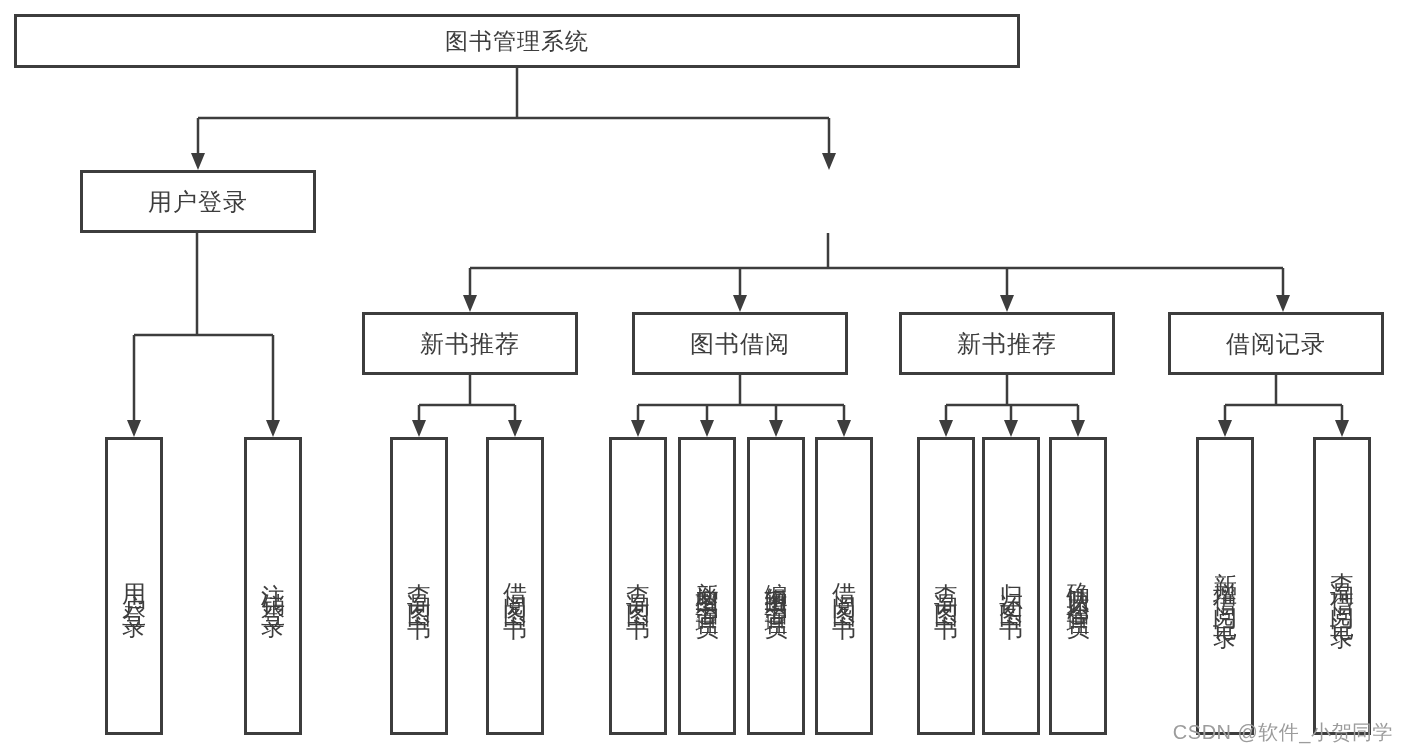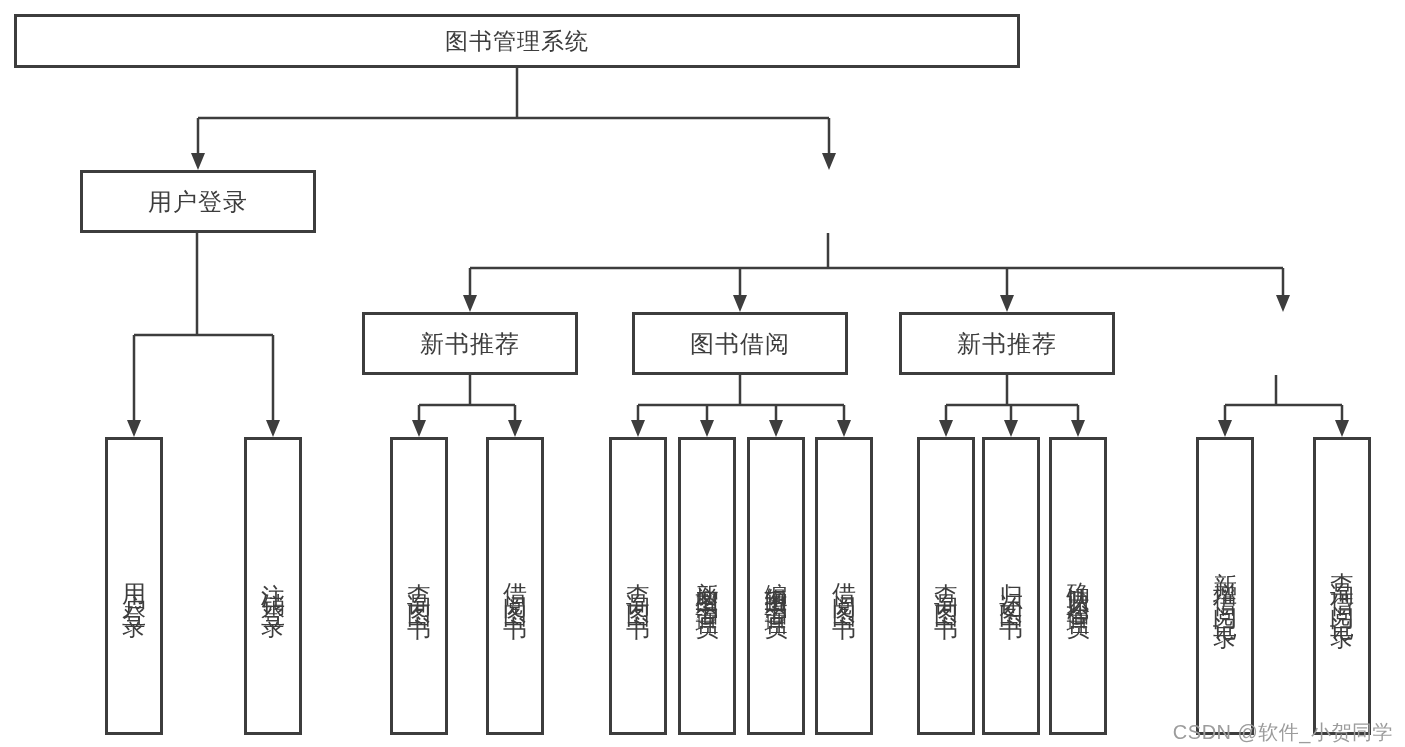--- a/index.html
+++ b/index.html
@@ -72,20 +72,21 @@
              M1335,420 L1349,420 L1342,437 Z"></path>
   </svg>
 
   <div class="hbox" style="left:14px; top:14px; width:1006px; height:54px; font-size:23px;">图书管理系统</div>
 
   <div class="hbox" style="left:80px; top:170px; width:236px; height:63px;">用户登录</div>
 
   <div class="hbox" style="left:632px; top:312px; width:216px; height:63px;">图书借阅</div>
   <div class="hbox" style="left:362px; top:312px; width:216px; height:63px;">新书推荐</div>
   <div class="hbox" style="left:899px; top:312px; width:216px; height:63px;">新书推荐</div>
+  <div class="hbox" style="left:1168px; top:312px; width:216px; height:63px;">借阅记录</div>
 
   <div class="leaf" style="left:105px;">
     <span class="vtext">用户登录</span>
   </div>
   <div class="leaf" style="left:244px;">
     <span class="vtext">注销登录</span>
   </div>
 
   <div class="leaf" style="left:390px;">
     <span class="vtext">查询图书</span>

